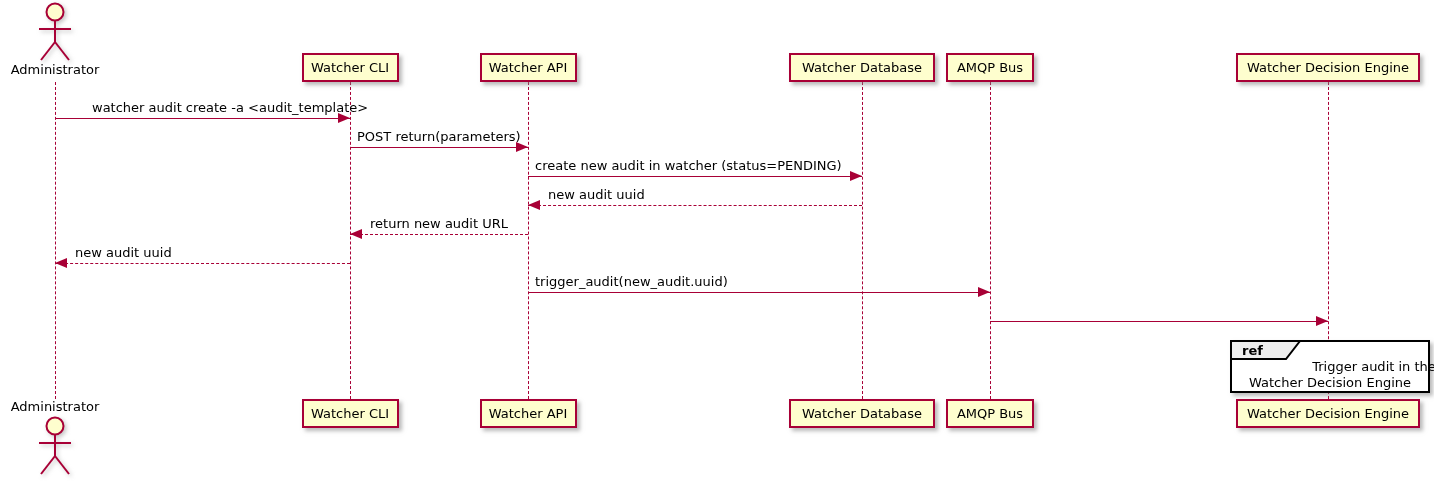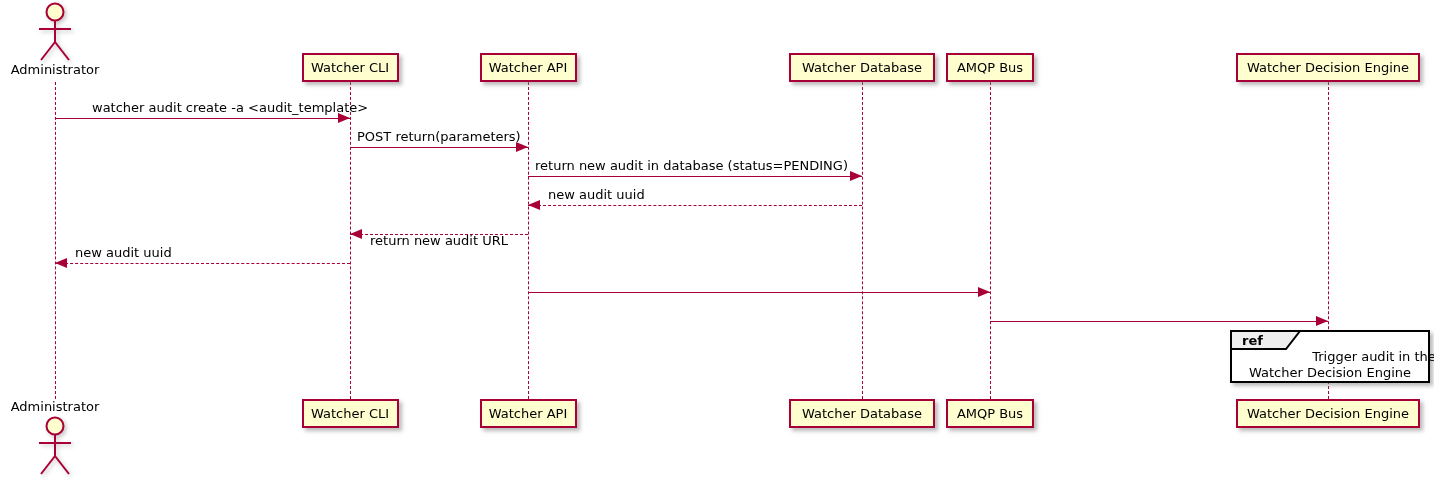--- a/index.html
+++ b/index.html
@@ -69,35 +69,36 @@
         <line x1="22" y1="40" x2="36" y2="58" stroke="#A80036" stroke-width="2"></line>
       </svg></div>
     <div class="msg-line" style="left: 55px; top: 118px; width: 295px;"></div>
     <div class="arrowhead right" style="left: 338px; top: 113px;"></div>
     <div class="msg-label" style="left: 62px; top: 100px; margin-left: 30px;">watcher audit create -a &lt;audit_template&gt;</div>
     <div class="msg-line" style="left: 350px; top: 147px; width: 178px;"></div>
     <div class="arrowhead right" style="left: 516px; top: 142px;"></div>
     <div class="msg-label" style="left: 357px; top: 129px;">POST return(parameters)</div>
     <div class="msg-line" style="left: 528px; top: 176px; width: 334px;"></div>
     <div class="arrowhead right" style="left: 850px; top: 171px;"></div>
-    <div class="msg-label" style="left: 535px; top: 158px;">return new audit in database (status=PENDING)</div>
+    <div class="msg-label" style="left: 535px; top: 158px;">create new audit in watcher (status=PENDING)</div>
     <div class="msg-line dotted" style="left: 528px; top: 205px; width: 334px;"></div>
     <div class="arrowhead left" style="left: 528px; top: 200px;"></div>
     <div class="msg-label" style="left: 548px; top: 187px;">new audit uuid</div>
     <div class="msg-line dotted" style="left: 350px; top: 234px; width: 178px;"></div>
     <div class="arrowhead left" style="left: 350px; top: 229px;"></div>
-    <div class="msg-label" style="left: 370px; top: 216px; margin-top: 17px;">return new audit URL</div>
+    <div class="msg-label" style="left: 370px; top: 216px;">return new audit URL</div>
     <div class="msg-line dotted" style="left: 55px; top: 263px; width: 295px;"></div>
     <div class="arrowhead left" style="left: 55px; top: 258px;"></div>
     <div class="msg-label" style="left: 75px; top: 245px;">new audit uuid</div>
     <div class="msg-line" style="left: 528px; top: 292px; width: 462px;"></div>
     <div class="arrowhead right" style="left: 978px; top: 287px;"></div>
+    <div class="msg-label" style="left: 535px; top: 274px;">trigger_audit(new_audit.uuid)</div>
     <div class="msg-line" style="left: 990px; top: 321px; width: 338px;"></div>
     <div class="arrowhead right" style="left: 1316px; top: 316px;"></div>
-    <div class="ref-box" style="left: 1230px; top: 330px; width: 200px; height: 53px;">
+    <div class="ref-box" style="left: 1230px; top: 340px; width: 200px; height: 53px;">
       <svg class="ref-tab" width="72" height="21" viewBox="0 0 72 21">
         <path d="M1,1 H70 L56,19 H1 Z" fill="#EEEEEE" stroke="#000000" stroke-width="2"></path>
       </svg>
       <div class="ref-tab-label">ref</div>
       <div class="ref-line" style="top: 17px; padding-left: 44px;">Trigger audit in the</div>
       <div class="ref-line" style="top: 33px;">Watcher Decision Engine</div>
     </div>
   </div>
 
 </body></html>

